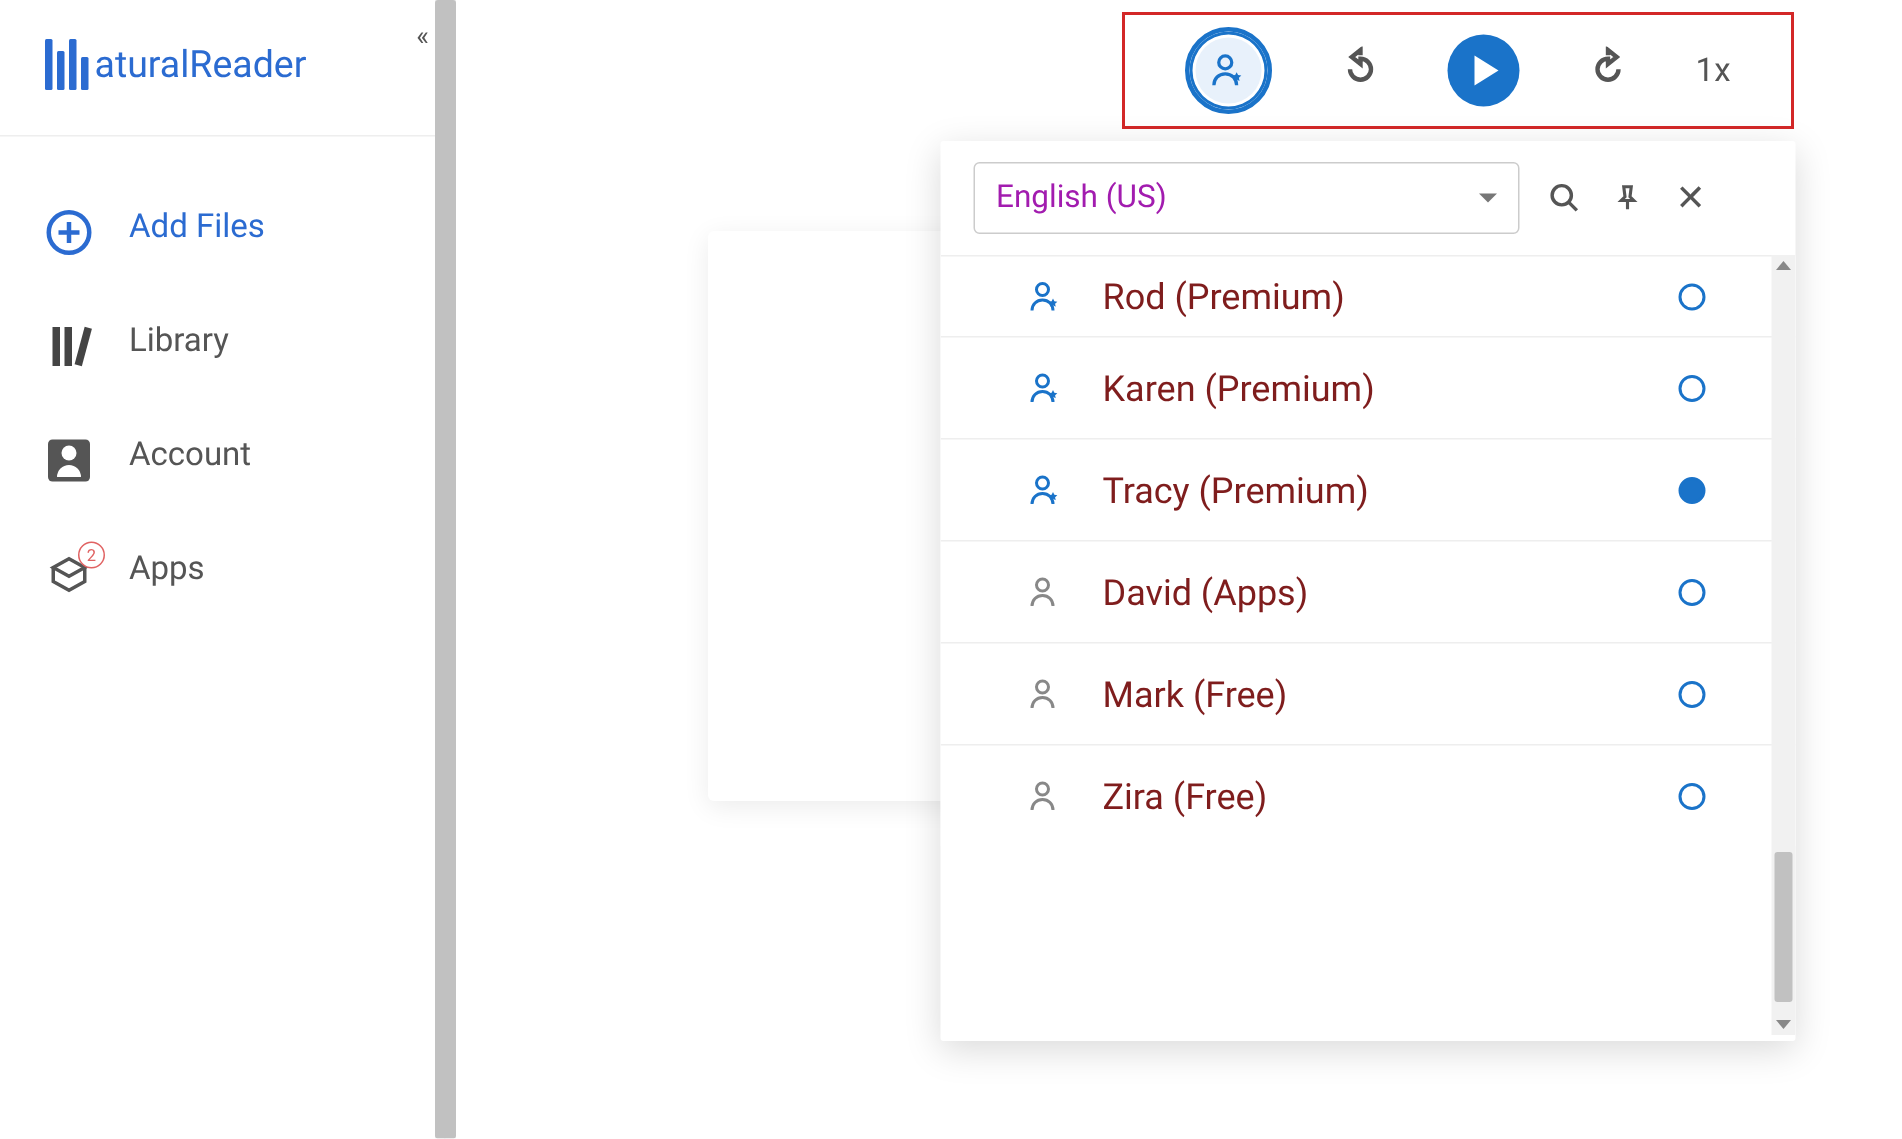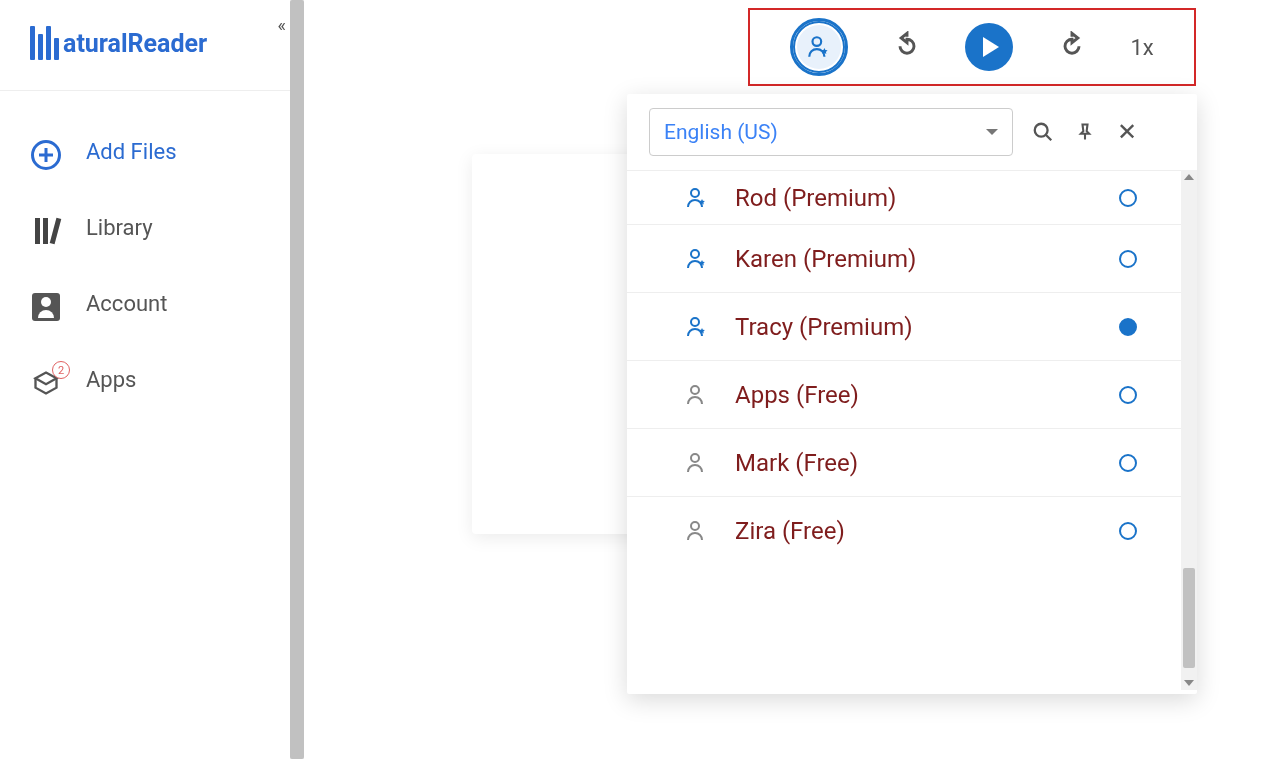--- a/index.html
+++ b/index.html
@@ -64,21 +64,21 @@
       width: 5px;
       background: #2b6bd1;
       border-radius: 1px;
     }
     .logo-bars span:nth-child(1){height:34px;}
     .logo-bars span:nth-child(2){height:26px;}
     .logo-bars span:nth-child(3){height:34px;}
     .logo-bars span:nth-child(4){height:22px;}
     .logo-text {
       font-size: 25px;
-      font-weight: 700;
+      font-weight: 400;
       color: #2b6bd1;
     }
     .nav {
       padding-top: 26px;
     }
     .nav-item {
       display: flex;
       align-items: flex-start;
       padding: 22px 30px;
       cursor: pointer;
@@ -272,21 +272,21 @@
       flex: 1;
       max-width: 364px;
       height: 48px;
       border: 1px solid #ccc;
       border-radius: 4px;
       display: flex;
       align-items: center;
       justify-content: space-between;
       padding: 0 14px;
       font-size: 21px;
-      color: #3b82f6;
+      color: #a21caf;
       cursor: pointer;
     }
     .lang-arrow {
       width: 0;
       height: 0;
       border-left: 6px solid transparent;
       border-right: 6px solid transparent;
       border-top: 6px solid #777;
     }
     .panel-icon {
@@ -514,21 +514,21 @@
             <path d="M17 13l.9 1.8 2 .3-1.5 1.4.4 2-1.8-1-1.8 1 .4-2-1.5-1.4 2-.3z" fill="#1a73c9" stroke="none"></path>
           </svg>
           <span class="voice-name">Tracy (Premium)</span>
           <span class="radio selected"></span>
         </div>
         <div class="voice-item">
           <svg class="voice-person-icon" viewBox="0 0 24 24" fill="none" stroke="#888" stroke-width="2">
             <circle cx="10" cy="7" r="4"></circle>
             <path d="M3 21c0-4 3-7 7-7s7 3 7 7"></path>
           </svg>
-          <span class="voice-name">Apps (Free)</span>
+          <span class="voice-name">David (Apps)</span>
           <span class="radio"></span>
         </div>
         <div class="voice-item">
           <svg class="voice-person-icon" viewBox="0 0 24 24" fill="none" stroke="#888" stroke-width="2">
             <circle cx="10" cy="7" r="4"></circle>
             <path d="M3 21c0-4 3-7 7-7s7 3 7 7"></path>
           </svg>
           <span class="voice-name">Mark (Free)</span>
           <span class="radio"></span>
         </div>

